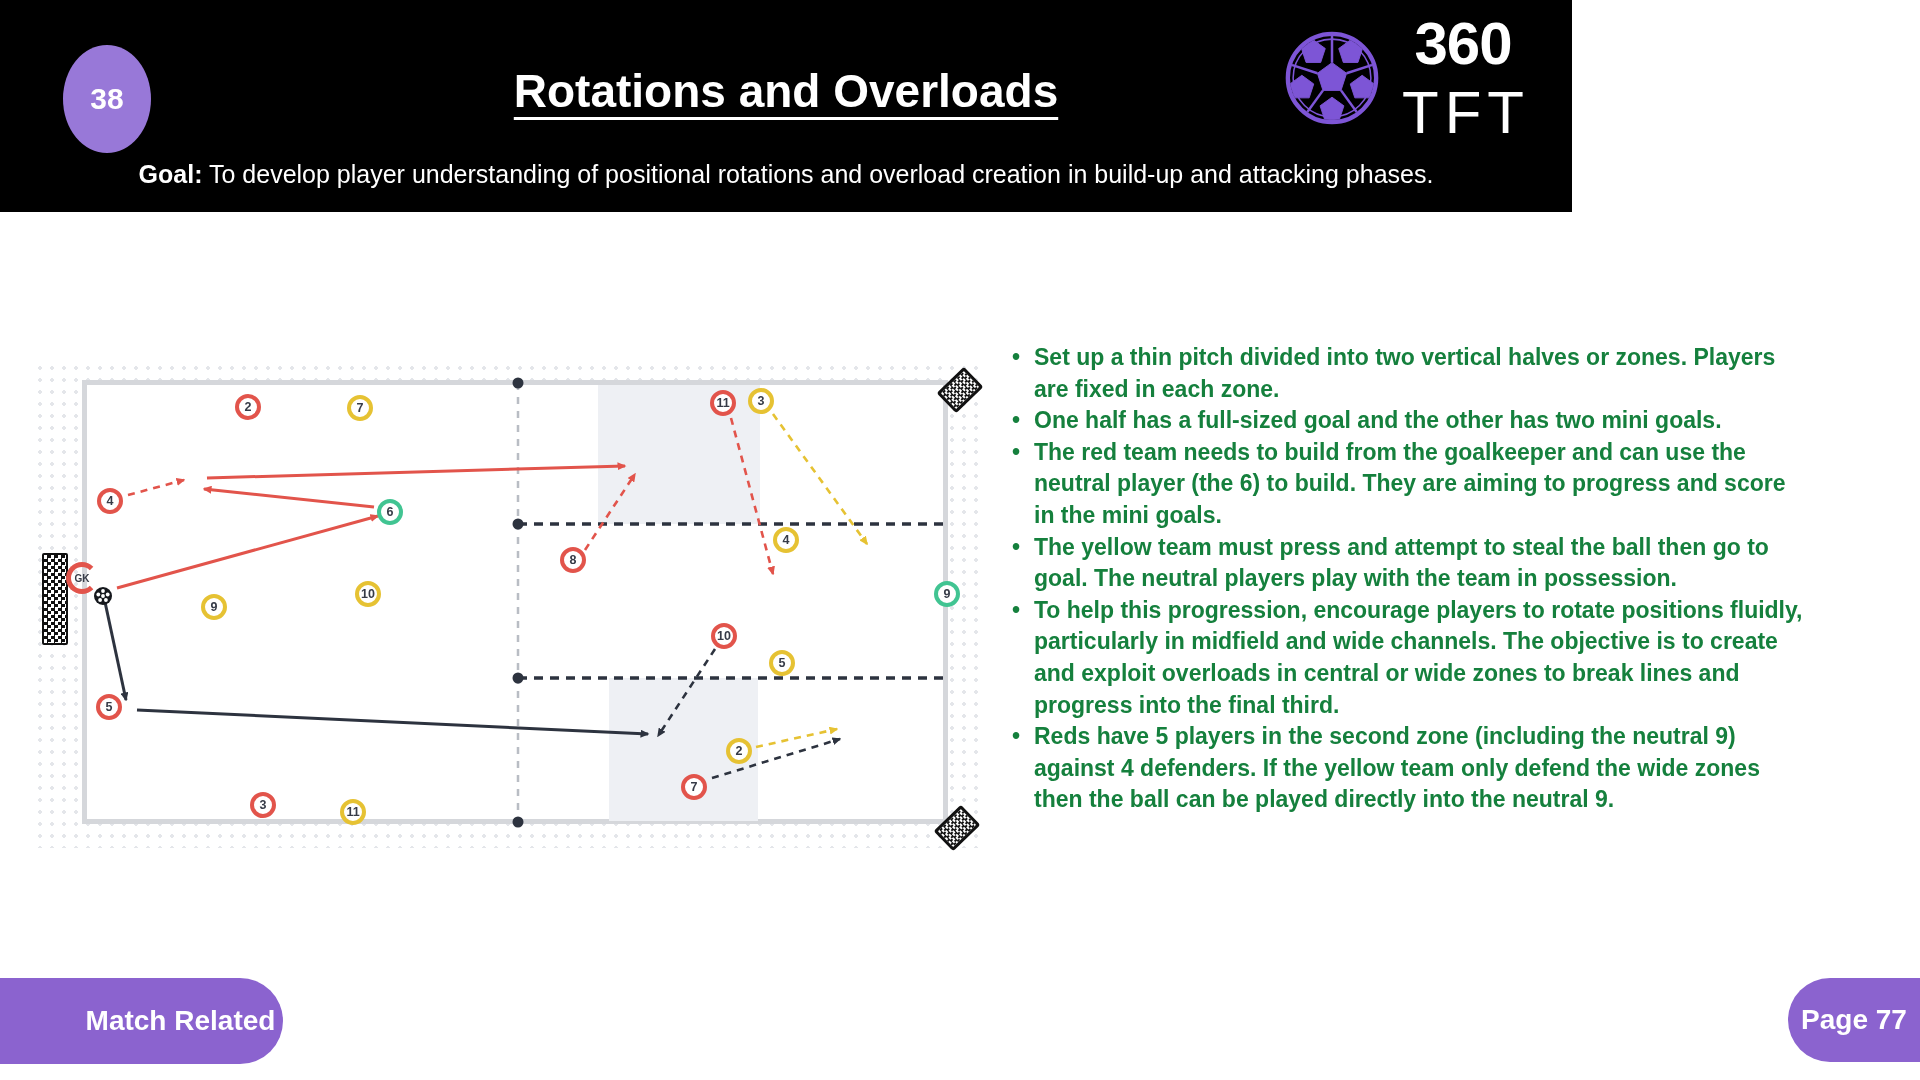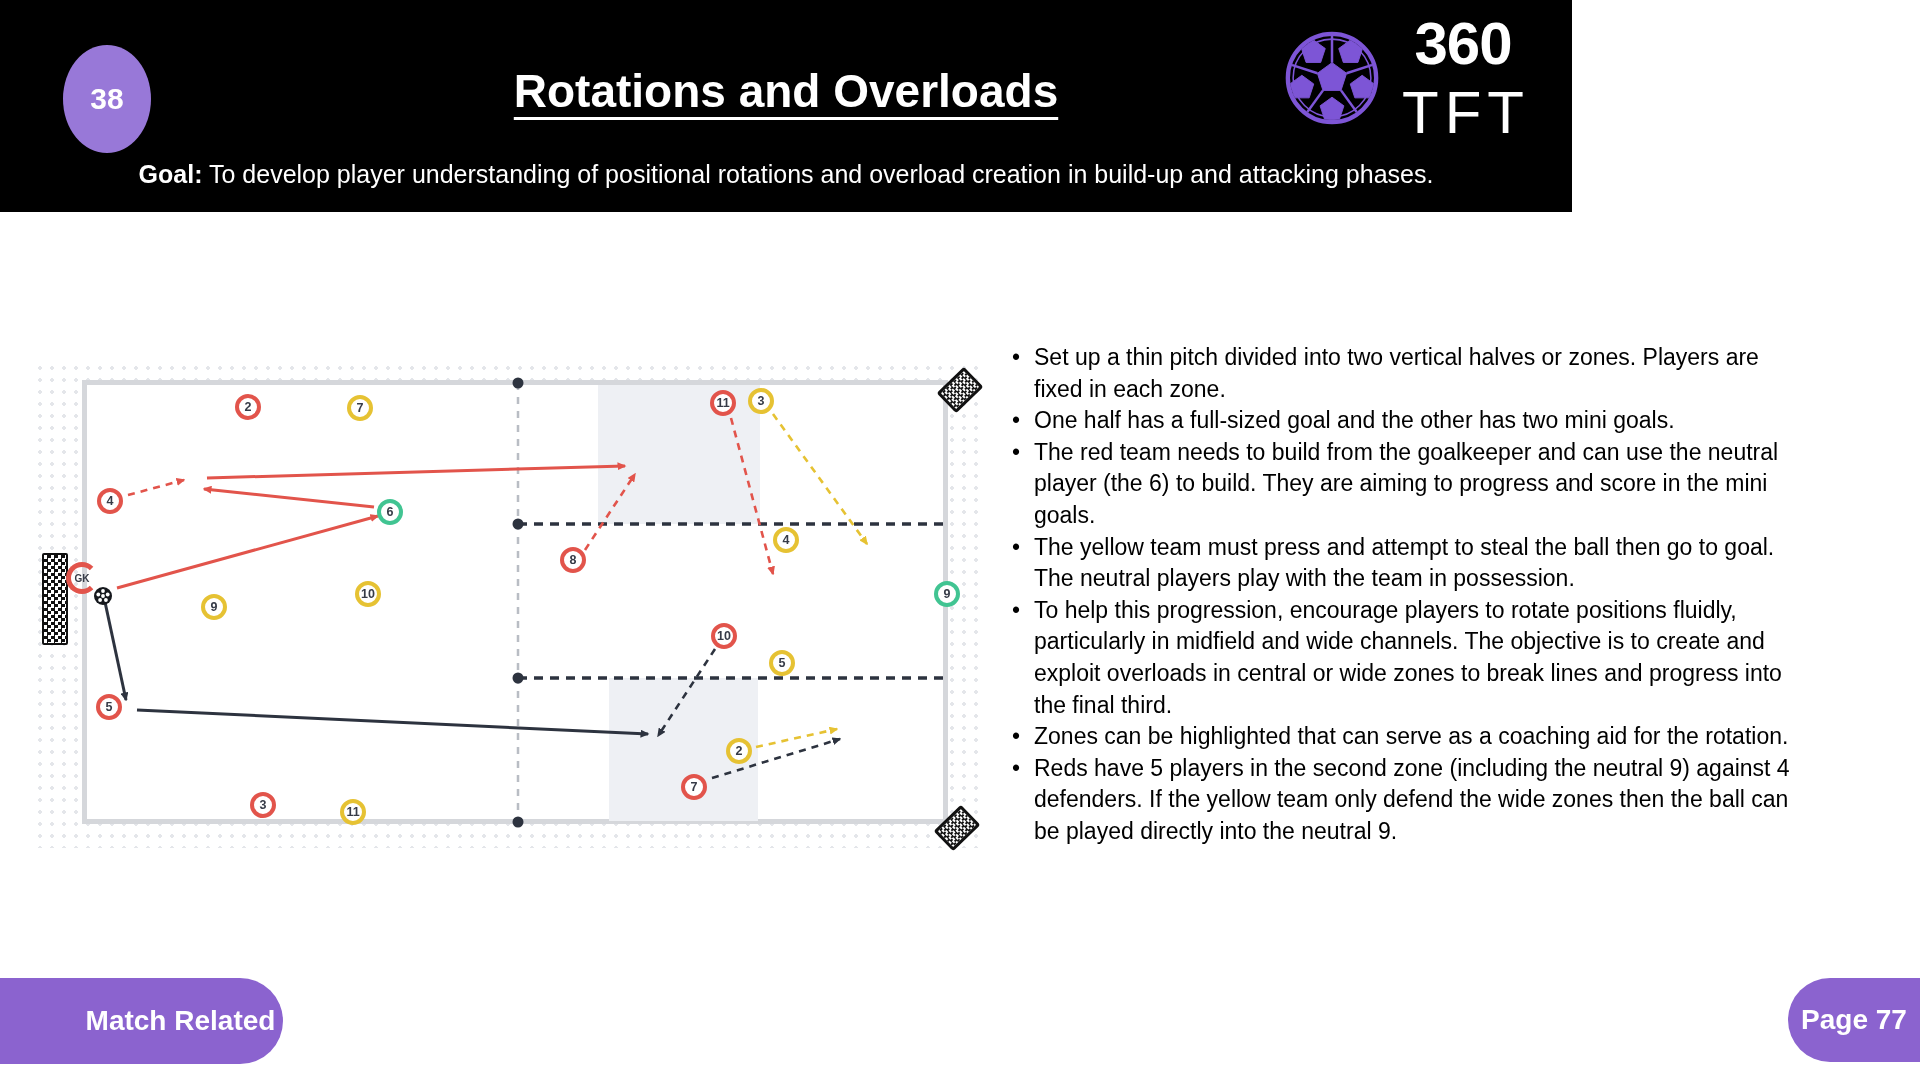--- a/index.html
+++ b/index.html
@@ -25,22 +25,22 @@
   .brand svg{width:96px;height:96px;}
   .brand-text{color:#fff;font-size:60px;margin-left:16px;display:flex;align-items:center;flex-direction:column;}
   .brand-text .b360{font-weight:bold;letter-spacing:-1px;}
   .brand-text .btft{font-weight:300;letter-spacing:6px;margin-left:6px;}
   
   .pill{position:absolute;background:var(--purplePill);color:#fff;font-weight:bold;font-size:28px;
         display:flex;align-items:center;}
   .pill.match{left:0;top:978px;width:283px;height:86px;border-radius:0 43px 43px 0;justify-content:center;padding-left:78px;box-sizing:border-box;}
   .pill.page{right:0;top:978px;width:132px;height:84px;border-radius:46px 0 0 46px;justify-content:center;}
   
-  .instructions{position:absolute;left:1008px;top:342px;width:802px;color:#000000;
-                font-size:23px;line-height:31.6px;}
+  .instructions{position:absolute;left:1008px;top:342px;width:802px;color:#15803d;
+                font-size:23px;line-height:31.6px;font-weight:bold;}
   .instructions ul{list-style:none;margin:0;padding:0;}
   .instructions li{position:relative;padding-left:26px;}
   .instructions li::before{content:"\2022";position:absolute;left:4px;top:0;}
   
   .diagram{
     position:absolute;left:34px;top:362px;width:946px;height:486px;
     background-image:radial-gradient(var(--dotPattern) 1.7px, transparent 1.9px);
     background-size:12px 12px;
   }
   .pitch{position:absolute;background:#fff;border:5px solid var(--pitchBorder);box-sizing:border-box;z-index:1;}
@@ -175,21 +175,20 @@
     <div class="mini-goal" style="left: 904px; top: 452px;"></div>
   </div>
 
 <div class="instructions">
   <ul id="bullet-list">
       <li>Set up a thin pitch divided into two vertical halves or zones.   Players are fixed in each zone.</li>
       <li>One half has a full-sized goal and the other has two mini goals.</li>
       <li>The red team needs to build from the goalkeeper and can use the neutral player (the 6) to build.  They are aiming to progress and score in the mini goals.</li>
       <li>The yellow team must press and attempt to steal the ball then go to goal.  The neutral players play with the team in possession.</li>
       <li>To help this progression, encourage players to rotate positions fluidly, particularly in midfield and wide channels. The objective is to create and exploit overloads in central or wide zones to break lines and progress into the final third.</li>
-      <li>Zones can be highlighted that can serve as a coaching aid for the rotation.</li>
       <li>Reds have 5 players in the second zone (including the neutral 9) against 4 defenders.   If the yellow team only defend the wide zones then the ball can be played directly into the neutral 9.</li>
     </ul>
 </div>
 
 <div class="pill match">
   <span>Match Related</span>
 </div>
 <div class="pill page">
   <span>Page 77</span>
 </div>

